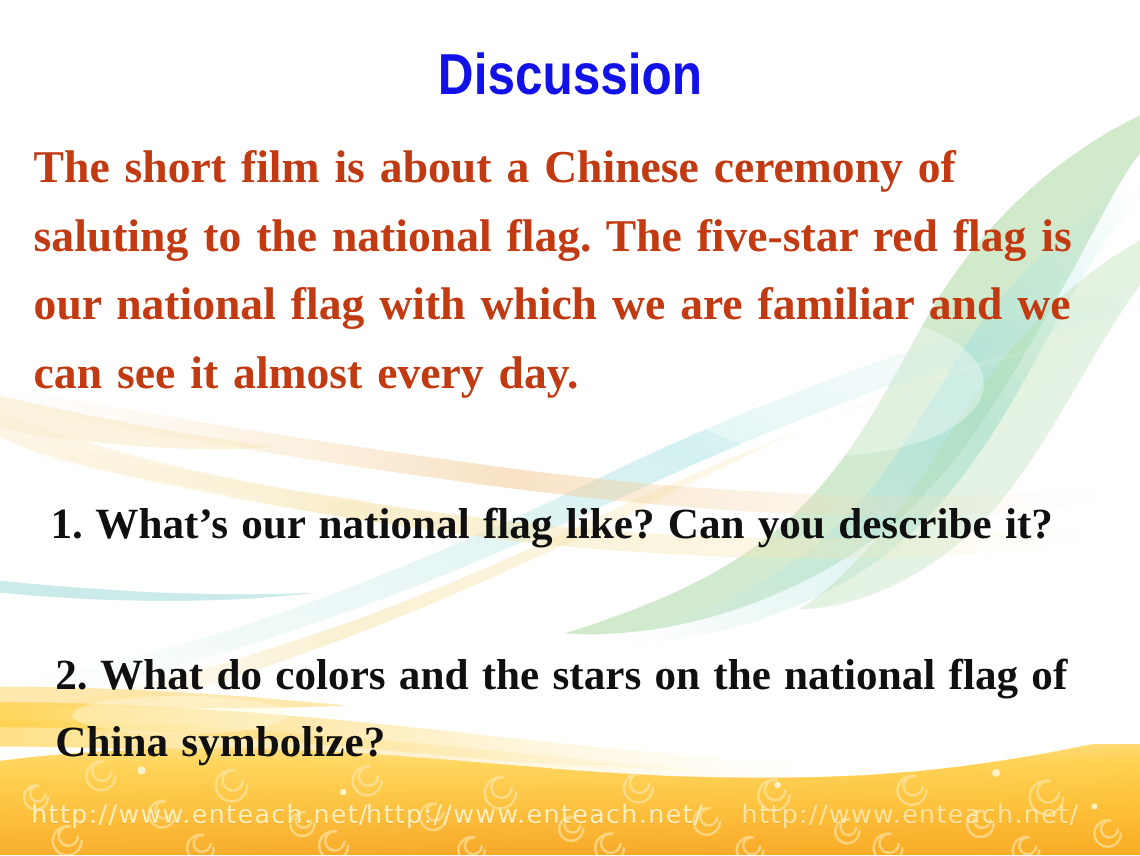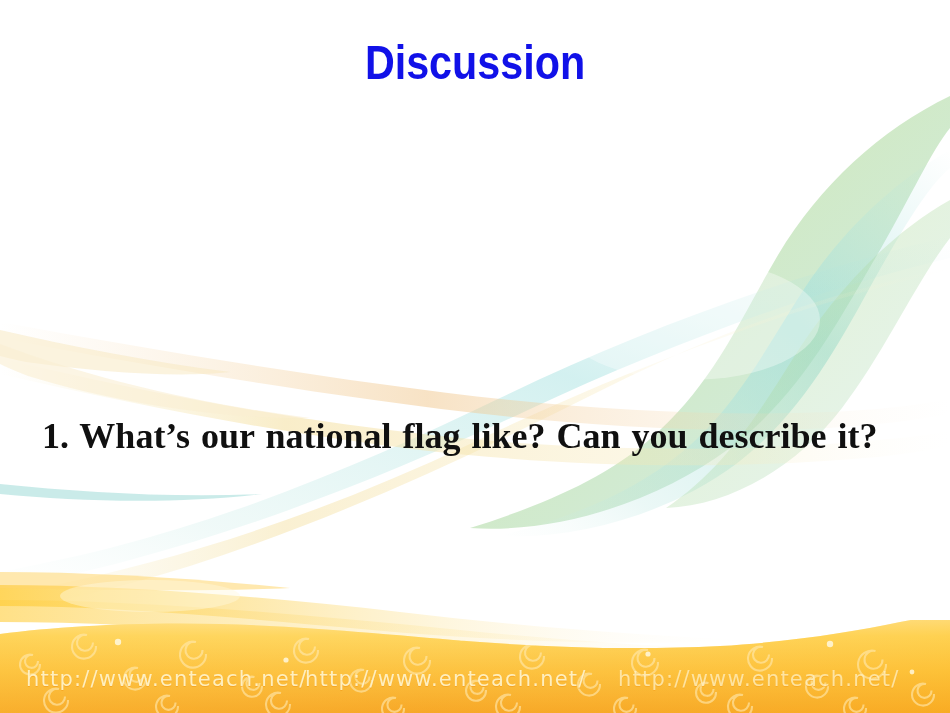--- a/index.html
+++ b/index.html
@@ -278,21 +278,26 @@
   <div id="footer-urls">
     <span class="footer-url" id="footer-url-1">http://www.enteach.net/</span>
     <span class="footer-url" id="footer-url-2">http://www.enteach.net/</span>
     <span class="footer-url" id="footer-url-3">http://www.enteach.net/</span>
   </div>
 
   <div id="content">
 
     <div id="title">Discussion</div>
 
+    <div id="paragraph">The short film is about a Chinese ceremony of saluting to the national flag. The five-star red flag is our national flag with which we are familiar and we can see it almost every day.</div>
 
     <div class="question" id="question-1">
       <span class="q-num">1.</span>
       <span>What’s our national flag like? Can you describe it?</span>
     </div>
 
+    <div class="question" id="question-2">
+      <span class="q-num">2.</span>
+      <span>What do colors and the stars on the national flag of China symbolize?</span>
+    </div>
 
   </div>
 </div>
 
 </body></html>

